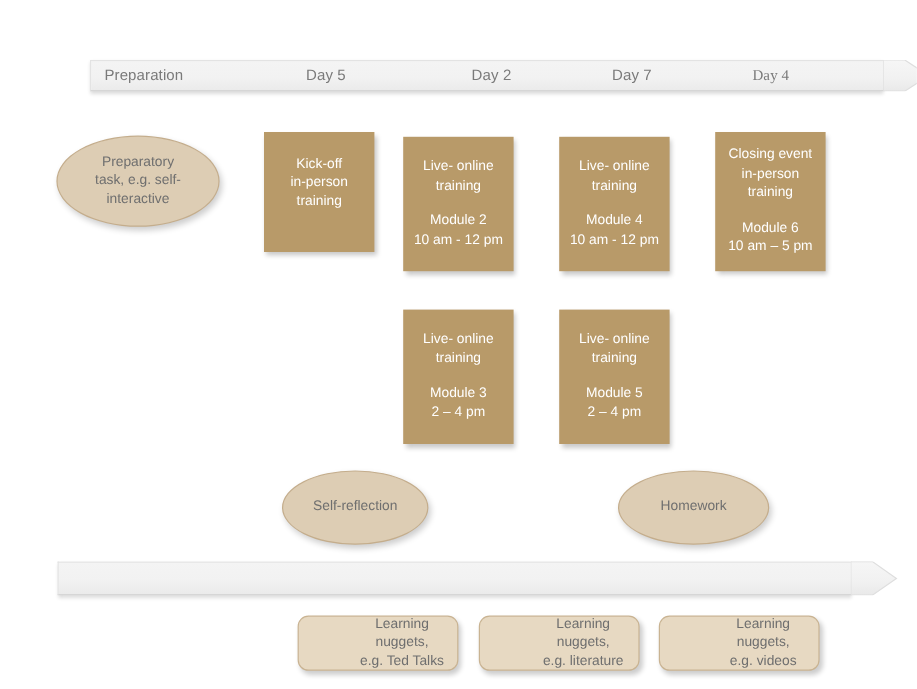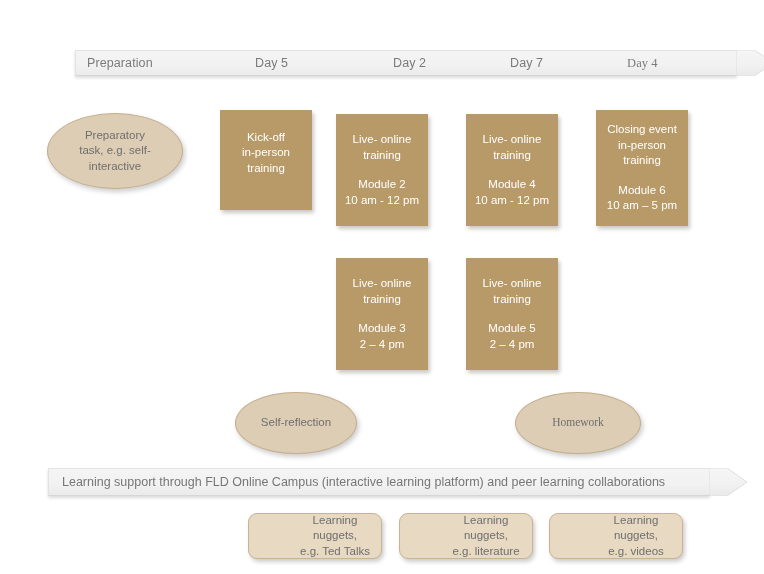--- a/index.html
+++ b/index.html
@@ -191,37 +191,36 @@
 <div class="card" style="left:466px; top:258px; width:92px; height:112px;">
   <div class="title">Live- online
 training</div>
   <div class="gap"></div>
   <div class="sub">Module 5
 2 – 4 pm</div>
 </div>
 
 <div class="ellipse" style="left:235px; top:392px; width:122px; height:62px;">Self-reflection</div>
 
-<div class="ellipse" style="left:515px; top:392px; width:126px; height:62px;font-family:Liberation Serif, serif;">Homework</div>
+<div class="ellipse" style="left:515px; top:392px; width:126px; height:62px;">Homework</div>
 
 <div class="bar-wrap" style="left:48px; top:468px; width:700px; height:28px;">
   <div class="bar-body" style="width:662px;"></div>
   <div class="bar-head" style="left:661px; width:40px;">
     <svg width="40" height="28" viewBox="0 0 40 28">
       <defs>
         <linearGradient id="gbot" x1="0" y1="0" x2="0" y2="1">
           <stop offset="0%" stop-color="#f6f6f6"></stop>
           <stop offset="60%" stop-color="#f1f1f1"></stop>
           <stop offset="100%" stop-color="#e9e9e9"></stop>
         </linearGradient>
       </defs>
       <path d="M0,0 L18,0 L38,14 L18,28 L0,28 Z" fill="url(#gbot)" stroke="#dedede" stroke-width="1"></path>
     </svg>
   </div>
-  <div class="banner-text">Learning support through FLD Online Campus (interactive learning platform) and peer learning collaborations</div>
 </div>
 
 <div class="nugget" style="left:248px; top:513px; width:134px; height:46px;">Learning nuggets,
 e.g. Ted Talks</div>
 
 <div class="nugget" style="left:399px; top:513px; width:134px; height:46px;">Learning nuggets,
 e.g. literature</div>
 
 <div class="nugget" style="left:549px; top:513px; width:134px; height:46px;">Learning nuggets,
 e.g. videos</div>

